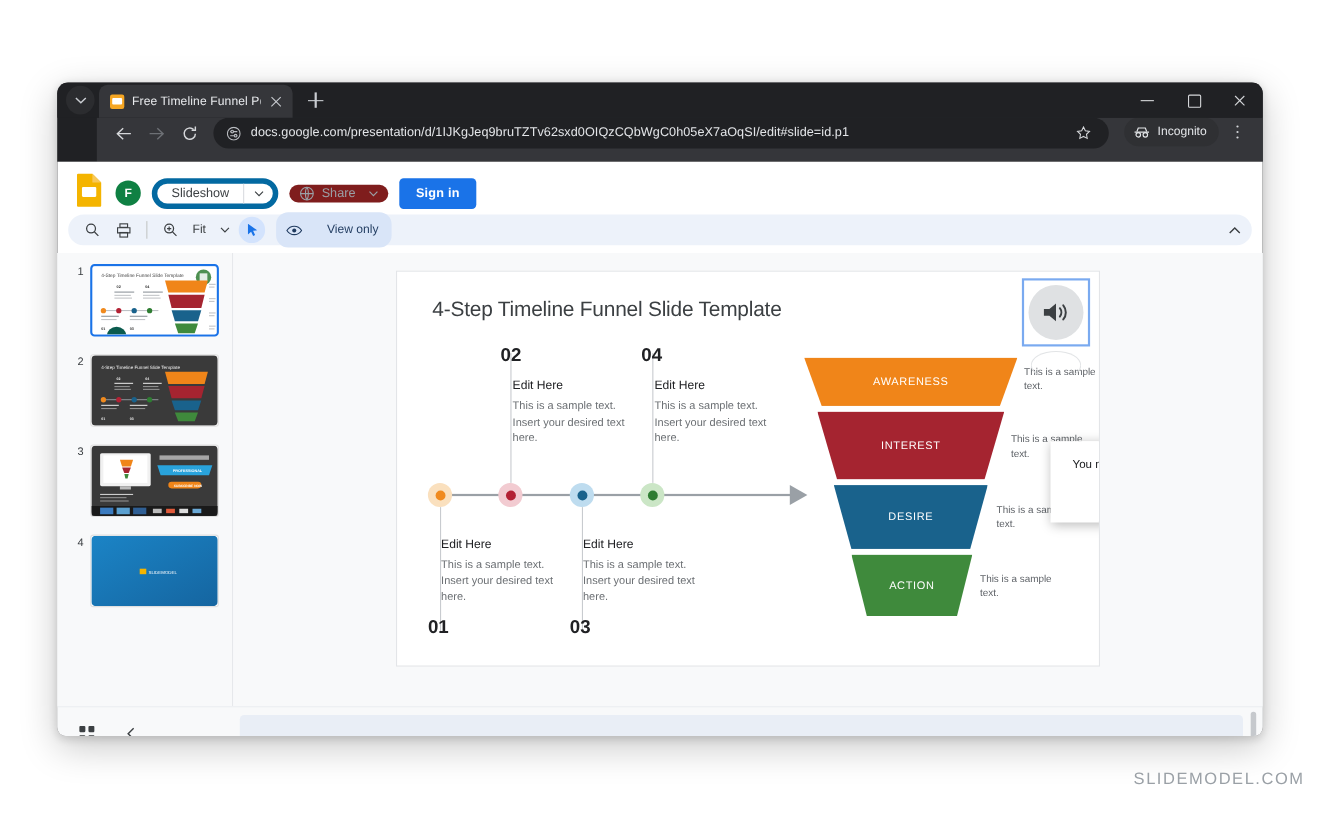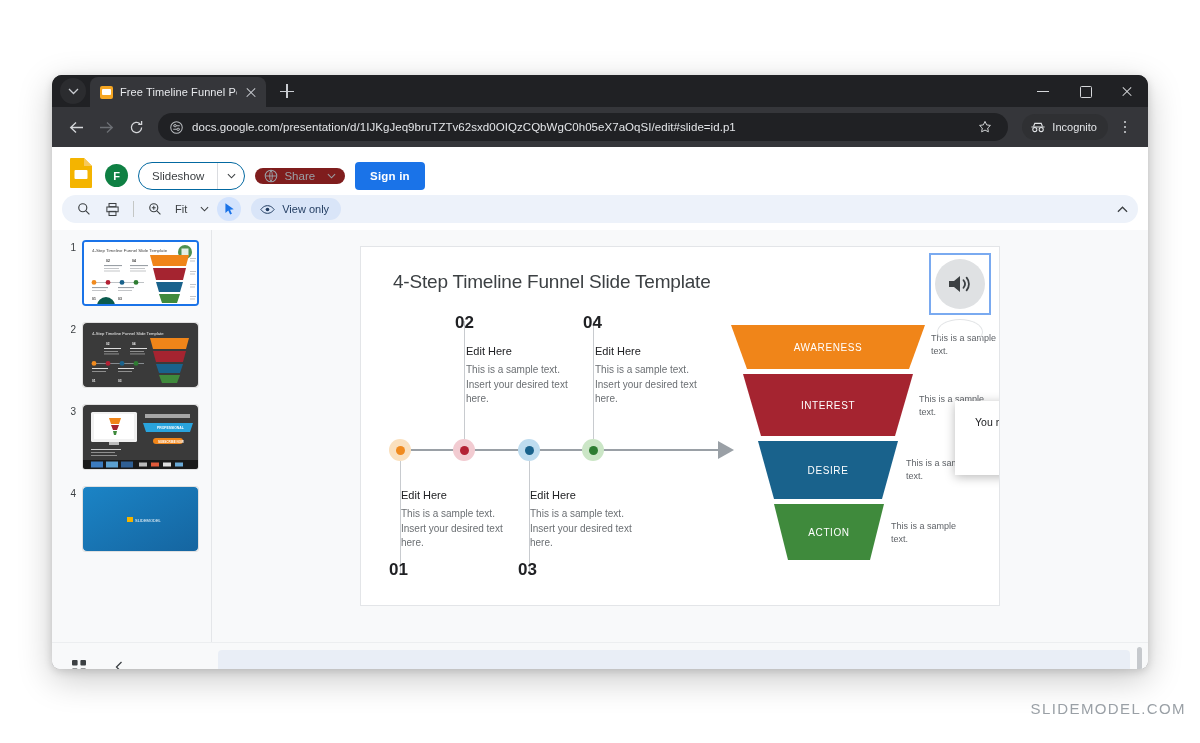--- a/index.html
+++ b/index.html
@@ -44,21 +44,21 @@
   .tab-new::before{ left:6px; top:12.5px; width:14px; height:1.3px; }
   .tab-new::after{ left:12.4px; top:6px; width:1.3px; height:14px; }
   .wincontrols { position:absolute; right:0; top:0; height:32px; display:flex; align-items:center; }
   .wc { width:42px; height:32px; position:relative; }
   .wc-min::after{ content:""; position:absolute; left:15px; top:16px; width:12px; height:1.2px; background:#d5d7da; }
   .wc-max::after{ content:""; position:absolute; left:16px; top:11px; width:10px; height:10px; border:1.2px solid #d5d7da; border-radius:1.5px; }
   .wc-close::before,.wc-close::after{ content:""; position:absolute; left:15px; top:15.5px; width:12px; height:1.2px; background:#d5d7da; }
   .wc-close::before{transform:rotate(45deg);} .wc-close::after{transform:rotate(-45deg);}
 
   
-  .omnirow { height:40px; background:#35363a; display:flex; align-items:center; padding:0 10px; gap:2px; }
+  .omnirow { height:40px; background:#35363a; display:flex; align-items:flex-start; padding:0 10px; gap:2px;margin-left:36px; }
   .navbtn { width:28px; height:28px; border-radius:50%; display:flex; align-items:center; justify-content:center; }
   .omnibox {
     flex:1; height:28px; margin:0 6px; background:#202124; border-radius:14px;
     display:flex; align-items:center; padding:0 12px; gap:9px; color:#e3e5e8; font-size:11.5px; letter-spacing:.05px;
   }
   .omni-url{ flex:1; white-space:nowrap; overflow:hidden; }
   .star { width:22px; height:22px; display:flex; align-items:center; justify-content:center; }
   .incognito-chip {
     display:flex; align-items:center; gap:6px; height:26px; padding:0 11px 0 8px;
     background:#2f3033; border-radius:13px; color:#e3e5e8; font-size:11px; margin-left:6px;
@@ -72,36 +72,36 @@
   .docheader { position:relative; height:48px; padding:7px 14px 0 14px; display:flex; }
   .doc-logo { width:26px; height:32px; margin:3px 11px 0 2px; flex:0 0 auto; position:relative; }
   .doc-titleblock { flex:1; padding-top:1px; }
   .doc-title-row { display:flex; align-items:center; gap:11px; }
   .doc-title { font-size:14.5px; color:#202124; letter-spacing:.05px; }
   .cloud-icon { width:17px; height:14px; }
   .menurow { display:flex; gap:16px; margin-top:3px; }
   .menuitem { font-size:10.5px; color:#3c4043; letter-spacing:.1px; }
   .header-right { display:flex; align-items:center; gap:10px; padding-top:2px; }
   .avatar { width:23px; height:23px; border-radius:50%; background:#0F8043; color:#fff; font-size:11px; display:flex; align-items:center; justify-content:center; font-weight:bold; }
-  .btn-slideshow { display:flex; align-items:center; height:28px; border:1px solid #0369a1; border-radius:14px; overflow:hidden;justify-content:flex-end; }
+  .btn-slideshow { display:flex; align-items:center; height:28px; border:5px solid #0369a1; border-radius:14px; overflow:hidden;justify-content:flex-end; }
   .btn-slideshow .lbl { padding:0 13px; font-size:11.5px; color:#3c4043; line-height:26px; }
   .btn-slideshow .sep { width:1px; height:26px; background:#dadce0; }
   .btn-slideshow .caret { width:26px; display:flex; align-items:center; justify-content:center; }
   .btn-share { display:flex; align-items:center; height:16px; background:#7f1d1d; border-radius:14px; padding:0 4px 0 9px; gap:6px; color:#9aa0a6; }
   .btn-share .lbl { font-size:11.5px; }
   .btn-share .caret { width:20px; display:flex; align-items:center; justify-content:center; }
   .btn-signin { height:28px; background:#1a73e8; color:#fff; border-radius:4px; font-size:11.5px; display:flex; align-items:center; padding:0 15px; font-weight:bold; letter-spacing:.2px; }
 
   .toolbar { position:relative; height:28px; margin:0 10px; background:#edf2fa; border-radius:14px; display:flex; align-items:center; padding:0 10px; gap:4px; }
   .tb-btn { width:24px; height:24px; border-radius:50%; display:flex; align-items:center; justify-content:center; }
   .tb-btn.active { background:#d3e3fd; }
   .tb-sep { width:1px; height:16px; background:#c4c7c5; margin:0 5px; }
   .tb-zoomlabel { font-size:11px; color:#3c4043; padding:0 4px; }
   .tb-caret { width:18px; display:flex; align-items:center; justify-content:center; }
-  .viewonly-chip { display:flex; align-items:center; gap:7px; height:22px; background:#d9e5f8; border-radius:11px; padding:0 12px 0 9px; margin-left:6px; }
+  .viewonly-chip { display:flex; align-items:center; gap:22px; height:32px; background:#d9e5f8; border-radius:11px; padding:0 12px 0 9px; margin-left:6px; }
   .viewonly-chip .lbl { font-size:11px; color:#1f3a5f; }
   .toolbar-collapse { position:absolute; right:4px; top:2px; width:24px; height:24px; display:flex; align-items:center; justify-content:center; }
 
   .workarea { position:relative; display:flex; height:412px; background:#f8f9fa; margin-top:7px; }
 
   
   .filmstrip { width:160px; background:#f8f9fa; padding:10px 0 0 0; position:relative; }
   .thumbrow { display:flex; align-items:flex-start; padding:0 8px 16px 8px; }
   .thumbnum { width:16px; text-align:right; font-size:10px; color:#3c4043; padding-top:2px; margin-right:6px; }
   .thumb { width:117px; height:66px; background:#fff; border:1px solid #e0e0e0; border-radius:3px; position:relative; overflow:hidden; }

